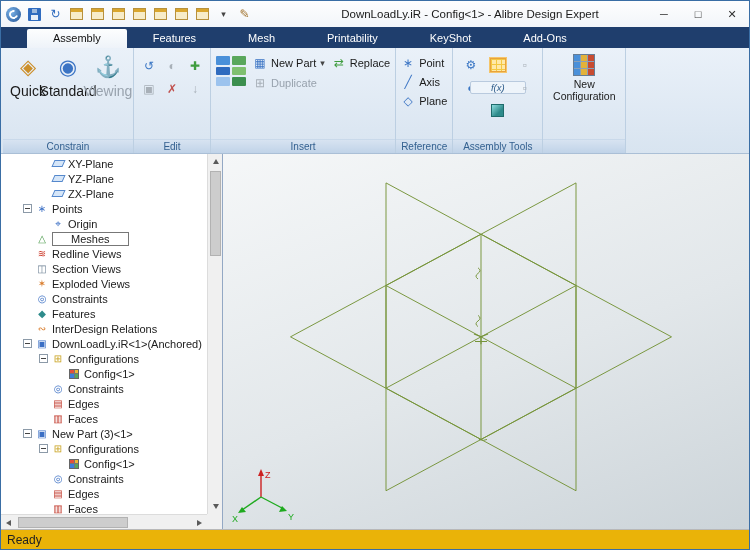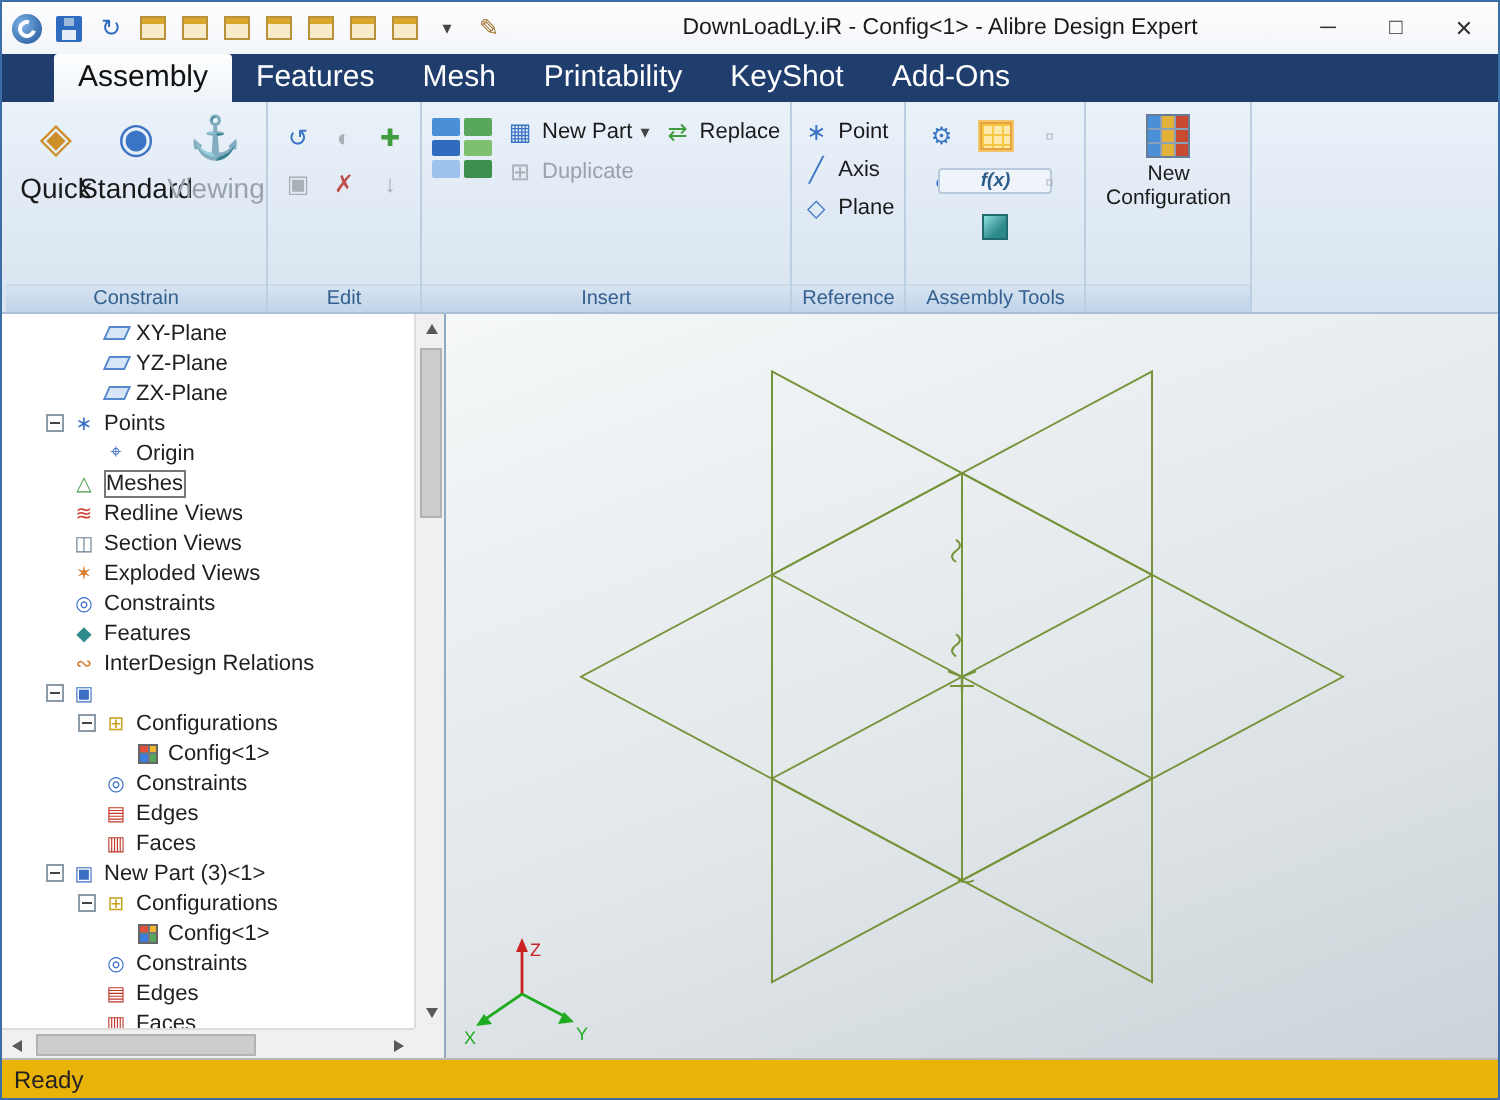--- a/index.html
+++ b/index.html
@@ -19,21 +19,21 @@
   .winic{width:13px;height:12px;border:1px solid #b8913d;background:#f7ecc9;position:relative;}
   .winic::before{content:"";position:absolute;top:0;left:0;right:0;height:3px;background:#d9a62e;}
   .caret{color:#444;font-size:9px;}
   .peng{color:#a0702a;font-size:12px;}
   .title{flex:1;text-align:center;font-size:11.5px;color:#1a1a1a;padding-left:40px;white-space:nowrap;overflow:hidden;}
   .winctl{display:flex;}
   .wbtn{width:34px;height:25px;display:flex;align-items:center;justify-content:center;font-size:11px;color:#333;}
 
   
   .tabbar{flex:0 0 21px;background:#1f3e6d;display:flex;align-items:flex-end;padding-left:26px;}
-  .tab{padding:3px 12px 4px;font-size:15px;color:#fff;white-space:nowrap;}
+  .tab{padding:3px 26px 4px;font-size:11px;color:#fff;white-space:nowrap;}
   .tab.active{background:linear-gradient(#fdfefe,#eef3f9);color:#111;border-radius:2px 2px 0 0;}
 
   
   .ribbon{flex:0 0 79px;background:linear-gradient(#eaf1f9,#d8e4f0);border-bottom:1px solid #aabfd6;display:flex;align-items:stretch;padding-left:2px;}
   .rgroup{display:flex;flex-direction:column;border-right:1px solid #bccfe2;}
   .rg-content{flex:1;display:flex;align-items:flex-start;padding:4px 5px 2px;}
   .rg-label{flex:0 0 14px;font-size:10px;color:#33608f;text-align:center;background:linear-gradient(#d7e3f1,#c0d3e8);border-top:1px solid #c9d9ea;line-height:13px;padding:0 4px;white-space:nowrap;margin-top:16px;}
   .bigbtn{width:40px;display:flex;flex-direction:column;align-items:center;gap:1px;}
   .bigbtn .bicon{height:30px;display:flex;align-items:center;justify-content:center;font-size:21px;line-height:30px;}
   .bigbtn .blabel{font-size:14px;color:#1a1a1a;white-space:nowrap;}
@@ -52,21 +52,21 @@
   .bigins span:nth-child(5){background:#9cc3ee;}.bigins span:nth-child(6){background:#3c8f4e;}
   .smallcol{display:flex;flex-direction:column;gap:6px;padding-top:4px;}
   .srow{display:flex;align-items:center;gap:4px;font-size:11px;color:#1a1a1a;white-space:nowrap;}
   .srow.disabled{color:#98a2ad;}
   .sicon{width:14px;display:flex;justify-content:center;font-size:12px;}
   .i-blue{color:#3b74c4;}.i-gray{color:#a8b0b8;}.i-green{color:#3f9d3f;}
   .refcol{display:flex;flex-direction:column;gap:5px;padding-top:4px;}
   .atgrid{display:grid;grid-template-columns:repeat(3,25px);grid-auto-rows:21px;gap:2px;padding-top:2px;}
   .atcell{display:flex;align-items:center;justify-content:center;font-size:12px;}
   .ybox{width:16px;height:14px;background:#ffe9a8;border:1px solid #e8a33d;box-shadow:0 0 0 1px #f5c56a;background-image:linear-gradient(#f4c842 1px,transparent 1px),linear-gradient(90deg,#f4c842 1px,transparent 1px);background-size:5px 5px;}
-  .fx{font-size:9.5px;font-style:italic;color:#2e5c8a;border:1px solid #b9cade;background:#eef4fa;padding:0 20px;border-radius:2px;font-weight:bold;}
+  .fx{font-size:9.5px;font-style:italic;color:#2e5c8a;border:1px solid #b9cade;background:#eef4fa;padding:0 20px;border-radius:2px;}
   .cube{width:13px;height:13px;background:linear-gradient(135deg,#8fdede 0%,#2e8b8b 65%);border:1px solid #1e6b6b;}
   .ncbtn{width:72px;display:flex;flex-direction:column;align-items:center;gap:2px;padding-top:2px;}
   .cfgbig{width:22px;height:22px;display:grid;grid-template-columns:repeat(3,1fr);grid-auto-rows:1fr;gap:1px;background:#8aa0b8;border:1px solid #667d95;}
   .cfgbig span:nth-child(3n+1){background:#4a90d9;}
   .cfgbig span:nth-child(3n+2){background:#e3b23a;}
   .cfgbig span:nth-child(3n){background:#c84b31;}
   .nclabel{font-size:10.5px;color:#1a1a1a;text-align:center;line-height:1.15;}
   .rspacer{flex:1;}
 
   
@@ -80,21 +80,21 @@
   .exp{width:9px;height:9px;border:1px solid #8c9aa8;background:#fff;margin-right:3px;position:relative;flex:none;}
   .exp::after{content:"";position:absolute;left:1px;right:1px;top:3px;height:1px;background:#444;}
   .spc{width:12px;flex:none;}
   .ticon{width:14px;height:12px;margin-right:3px;display:inline-flex;align-items:center;justify-content:center;font-size:10px;flex:none;}
   .planeic{width:11px;height:7px;border:1px solid #5588cc;background:#d6e6f8;transform:skewX(-24deg);}
   .cfgsm{width:10px;height:10px;display:grid;grid-template-columns:1fr 1fr;grid-auto-rows:1fr;gap:1px;background:#777;border:1px solid #666;}
   .cfgsm span:nth-child(1){background:#e3503e;}.cfgsm span:nth-child(2){background:#f2b632;}
   .cfgsm span:nth-child(3){background:#3d7edb;}.cfgsm span:nth-child(4){background:#58a55c;}
   .t-blue{color:#3b6fc4;}.t-green{color:#4f9d4f;}.t-red{color:#cc3a2a;}.t-gold{color:#c8a21f;}
   .t-teal{color:#2e8b8b;}.t-orange{color:#d97c2b;}.t-slate{color:#6b7f93;}.t-dred{color:#c0392b;}
-  .boxed{border:1px solid #777;padding:0 0;}
+  .boxed{border:1px solid #777;padding:0 18px;}
   .vscroll{position:absolute;top:0;right:0;bottom:15px;width:15px;background:#f0f0f0;border-left:1px solid #dcdcdc;}
   .hscroll{position:absolute;left:0;right:15px;bottom:0;height:15px;background:#f0f0f0;border-top:1px solid #dcdcdc;}
   .sbcorner{position:absolute;right:0;bottom:0;width:15px;height:15px;background:#f0f0f0;}
   .sbarr{position:absolute;width:15px;height:15px;display:flex;align-items:center;justify-content:center;}
   .tri-up{width:0;height:0;border-left:3.5px solid transparent;border-right:3.5px solid transparent;border-bottom:5px solid #5a5a5a;}
   .tri-dn{width:0;height:0;border-left:3.5px solid transparent;border-right:3.5px solid transparent;border-top:5px solid #5a5a5a;}
   .tri-lf{width:0;height:0;border-top:3.5px solid transparent;border-bottom:3.5px solid transparent;border-right:5px solid #5a5a5a;}
   .tri-rt{width:0;height:0;border-top:3.5px solid transparent;border-bottom:3.5px solid transparent;border-left:5px solid #5a5a5a;}
   .vthumb{position:absolute;top:17px;left:2px;width:11px;height:85px;background:#cdcdcd;border:1px solid #b2b2b2;}
   .hthumb{position:absolute;left:17px;top:2px;height:11px;width:110px;background:#cdcdcd;border:1px solid #b2b2b2;}
@@ -362,20 +362,21 @@
             <span>Features</span>
           </div>
           <div class="trow lvl1">
             <span class="spc"></span>
               <span class="ticon t-orange">∾</span>
             <span>InterDesign Relations</span>
           </div>
           <div class="trow lvl1">
             <span class="exp"></span>
             <span class="ticon t-blue">▣</span>
+            <span>DownLoadLy.iR&lt;1&gt;(Anchored)</span>
           </div>
           <div class="trow lvl2">
             <span class="exp"></span>
             <span class="ticon t-gold">⊞</span>
             <span>Configurations</span>
           </div>
           <div class="trow lvl3">
             <span class="spc"></span>
               <span class="ticon">
                 <span class="cfgsm">

